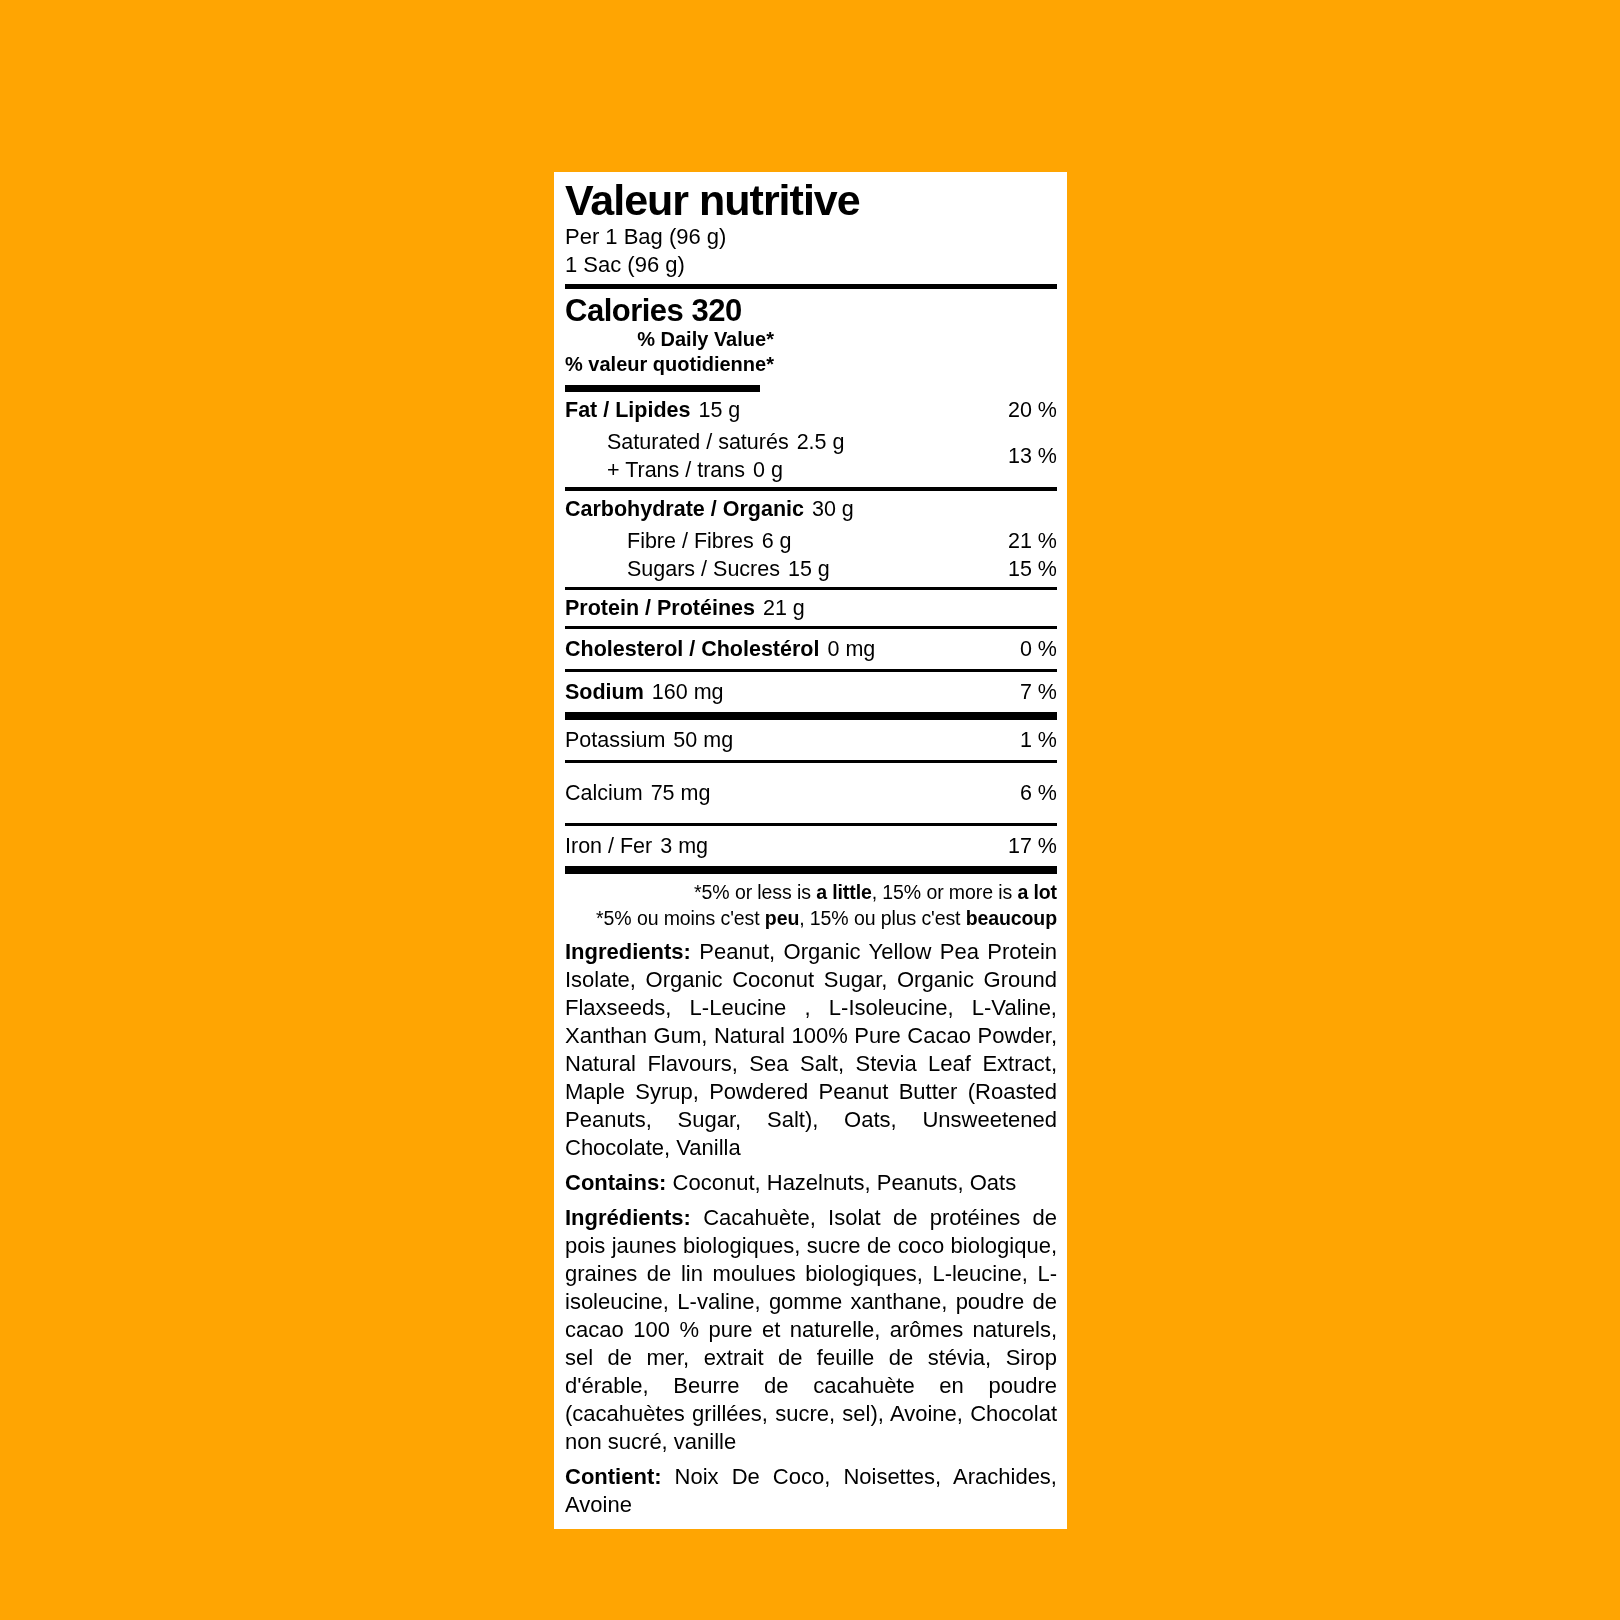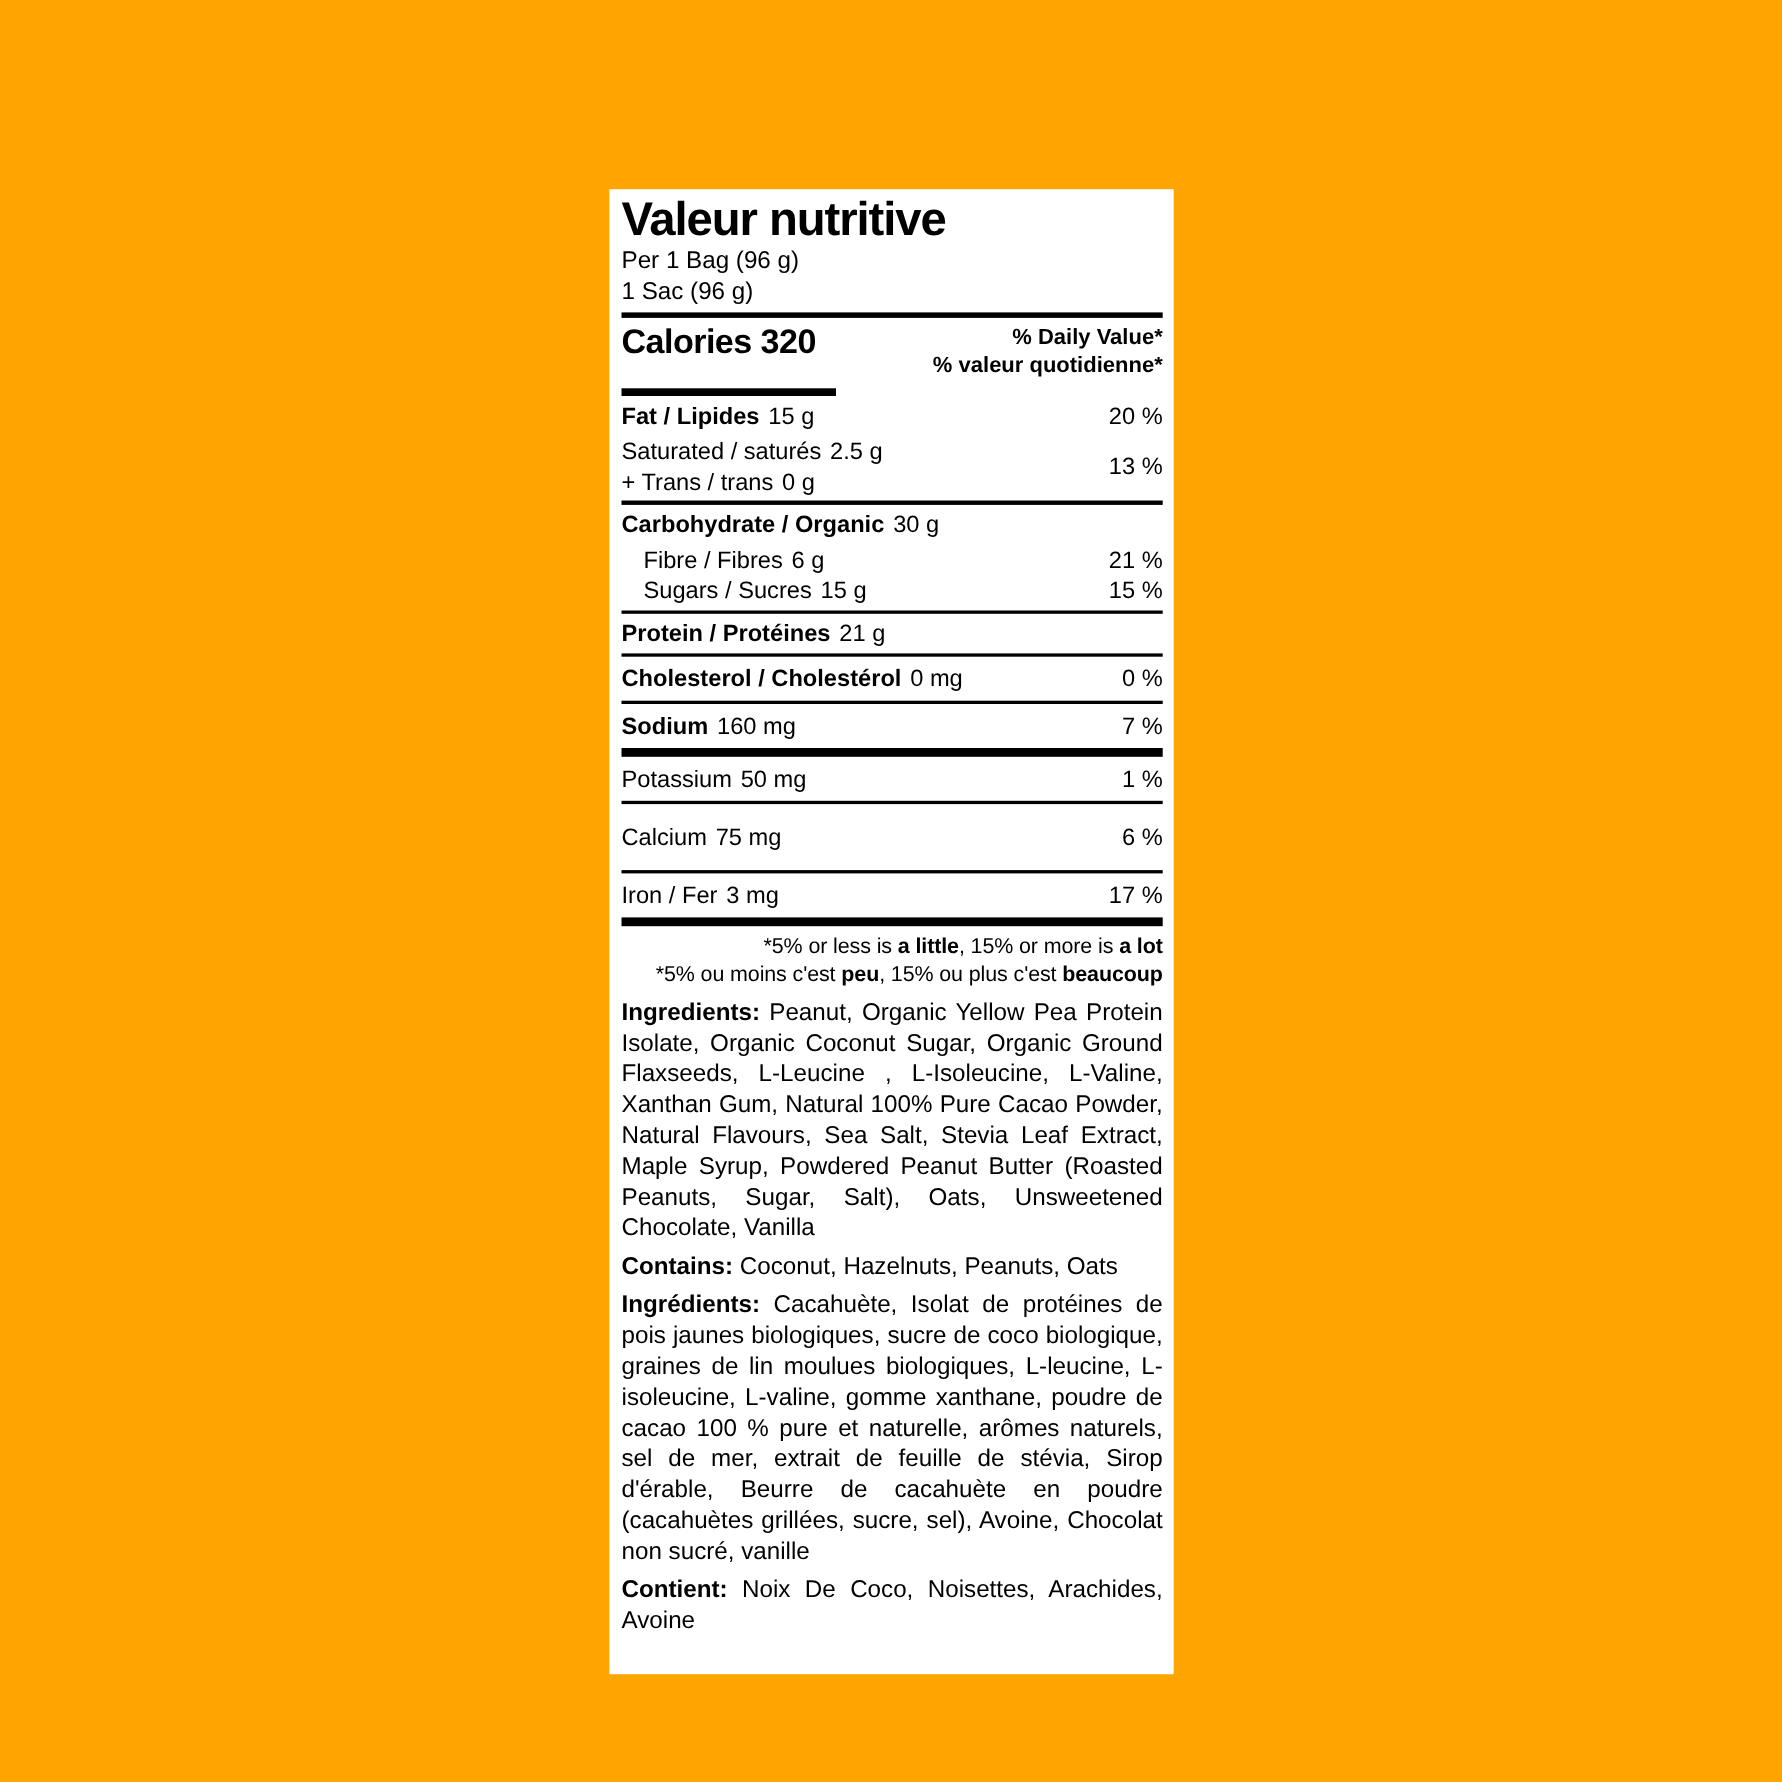--- a/index.html
+++ b/index.html
@@ -33,20 +33,21 @@
   }
   .rule{height:3px;background:#000;}
   .rule-med{height:5px;margin-top:5px;}
   .rule-4{height:4px;}
   .rule-thick{height:8px;}
   .calrow{
     display:flex;
     justify-content:space-between;
     align-items:flex-start;
     padding-top:6px;
+    flex-direction:column;
   }
   .cal{
     font-size:31px;
     font-weight:700;
     line-height:32px;
     letter-spacing:-0.5px;
   }
   .dvh{
     font-size:20px;
     font-weight:700;
@@ -61,21 +62,21 @@
     justify-content:space-between;
     align-items:baseline;
     font-size:21.5px;
     line-height:28px;
     padding:4px 0 4px 0;
   }
   .row .nm b{font-weight:700;text-align:center;}
   .amt{margin-left:2px;}
   .dv{white-space:nowrap;}
   .subgroup{align-items:center;padding:0 0 3px 0;}
-  .sub, .indent{padding-left:20px;}
+  .sub, .indent{padding-left:20px;margin-left:42px;}
   .subrows .row{padding:0;}
   .footnote{
     font-size:19.5px;
     line-height:26px;
     letter-spacing:-0.1px;
   }
   .footnotes{padding-top:5px;text-align:right;}
   .para{
     margin:7px 0 0 0;
     font-size:22px;

